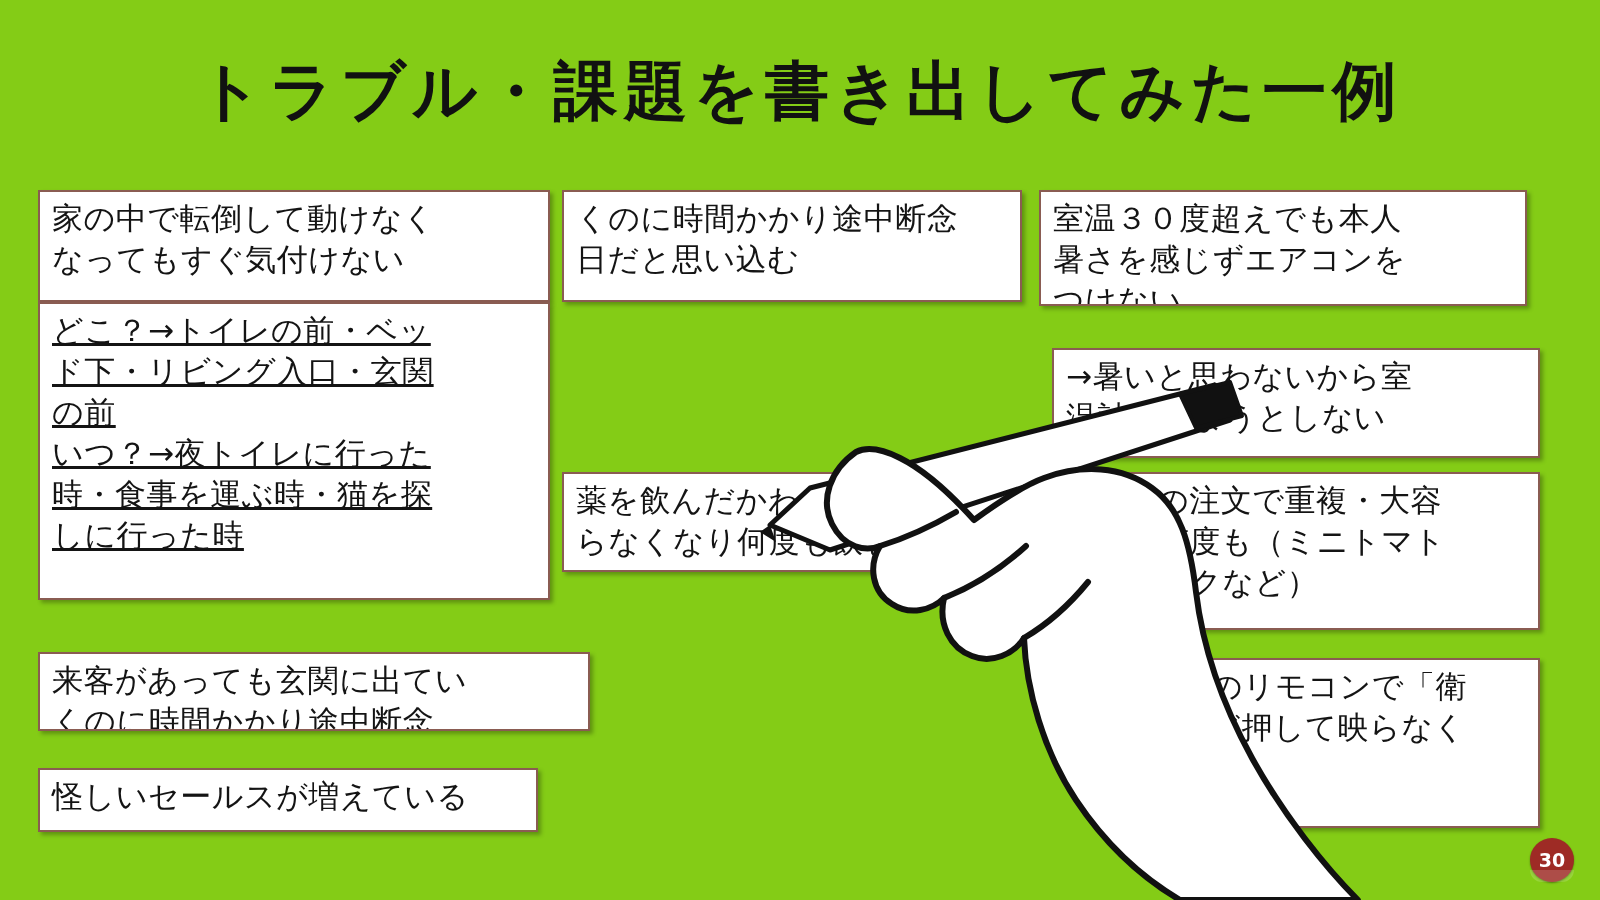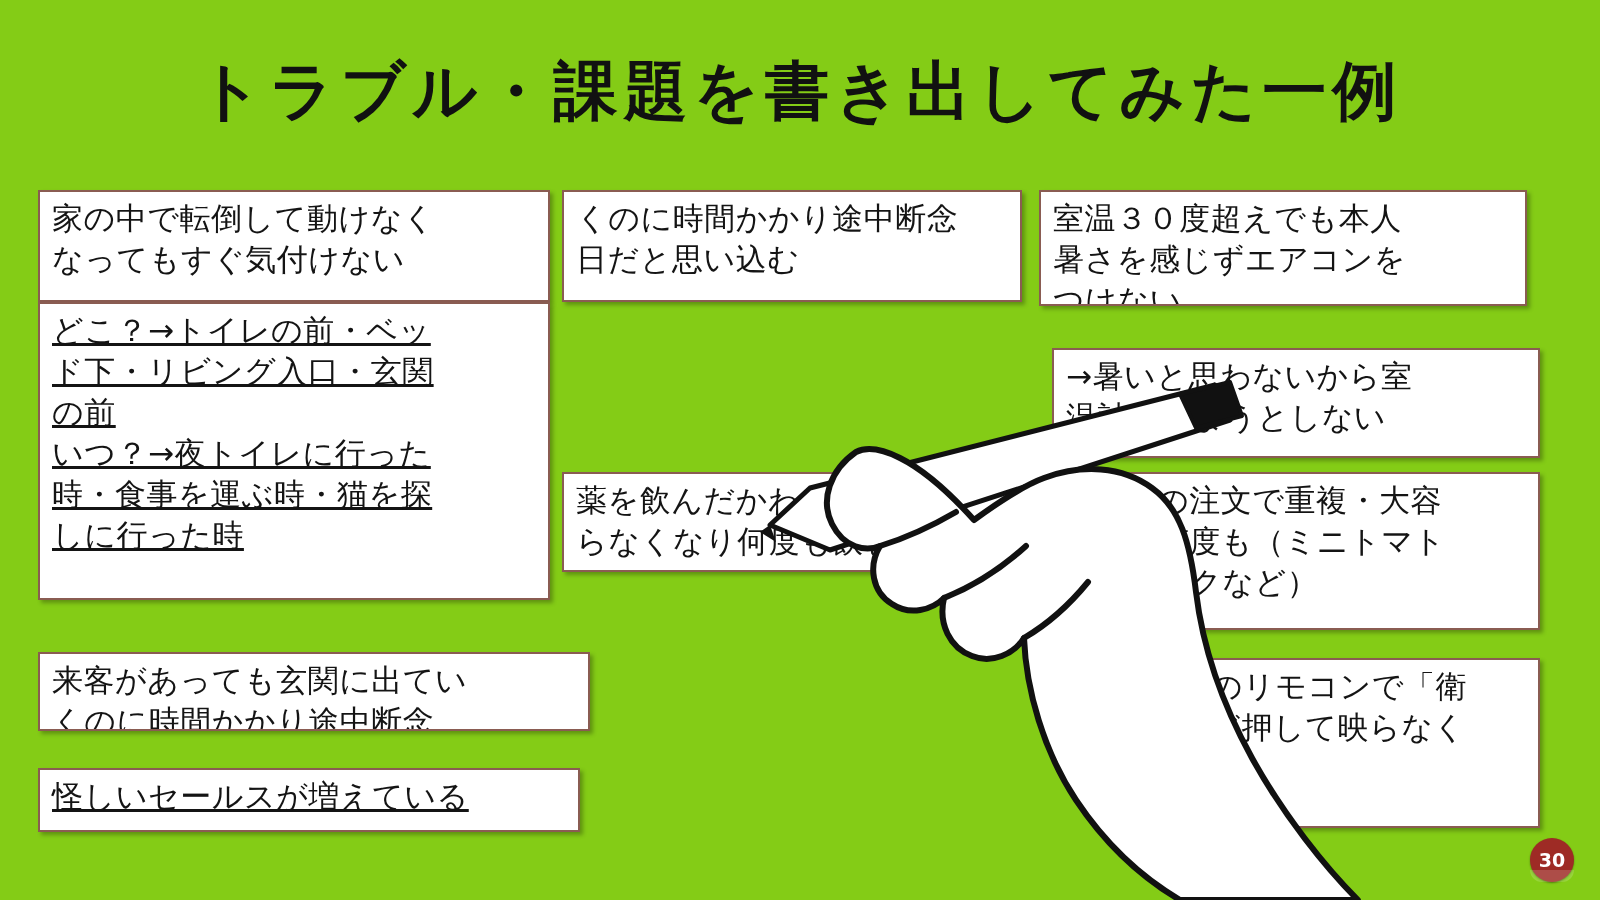--- a/index.html
+++ b/index.html
@@ -49,21 +49,21 @@
     color: #141414;
     letter-spacing: 0.5px;
     white-space: pre-wrap;
     overflow: hidden;
   }
 
   
   #note-fall       { left: 38px;  top: 190px; width: 512px; height: 112px; }
   #note-fall-where { left: 38px;  top: 302px; width: 512px; height: 298px; text-decoration: underline; }
   #note-visitor    { left: 38px;  top: 652px; width: 552px; height: 79px; }
-  #note-sales      { left: 38px;  top: 768px; width: 542px; height: 64px; text-decoration: underline; }
+  #note-sales      { left: 38px;  top: 768px; width: 500px; height: 64px; }
 
   
   #note-hospital   { left: 562px; top: 190px; width: 460px; height: 112px; }
   #note-taxi       { left: 562px; top: 302px; width: 460px; height: 162px; }
   #note-medicine   { left: 562px; top: 472px; width: 490px; height: 100px; }
   #note-phonebook  { left: 624px; top: 588px; width: 420px; height: 250px; }
 
   
   #note-roomtemp   { left: 1039px; top: 190px; width: 488px; height: 116px; }
   #note-hotroom    { left: 1052px; top: 348px; width: 488px; height: 110px; }

